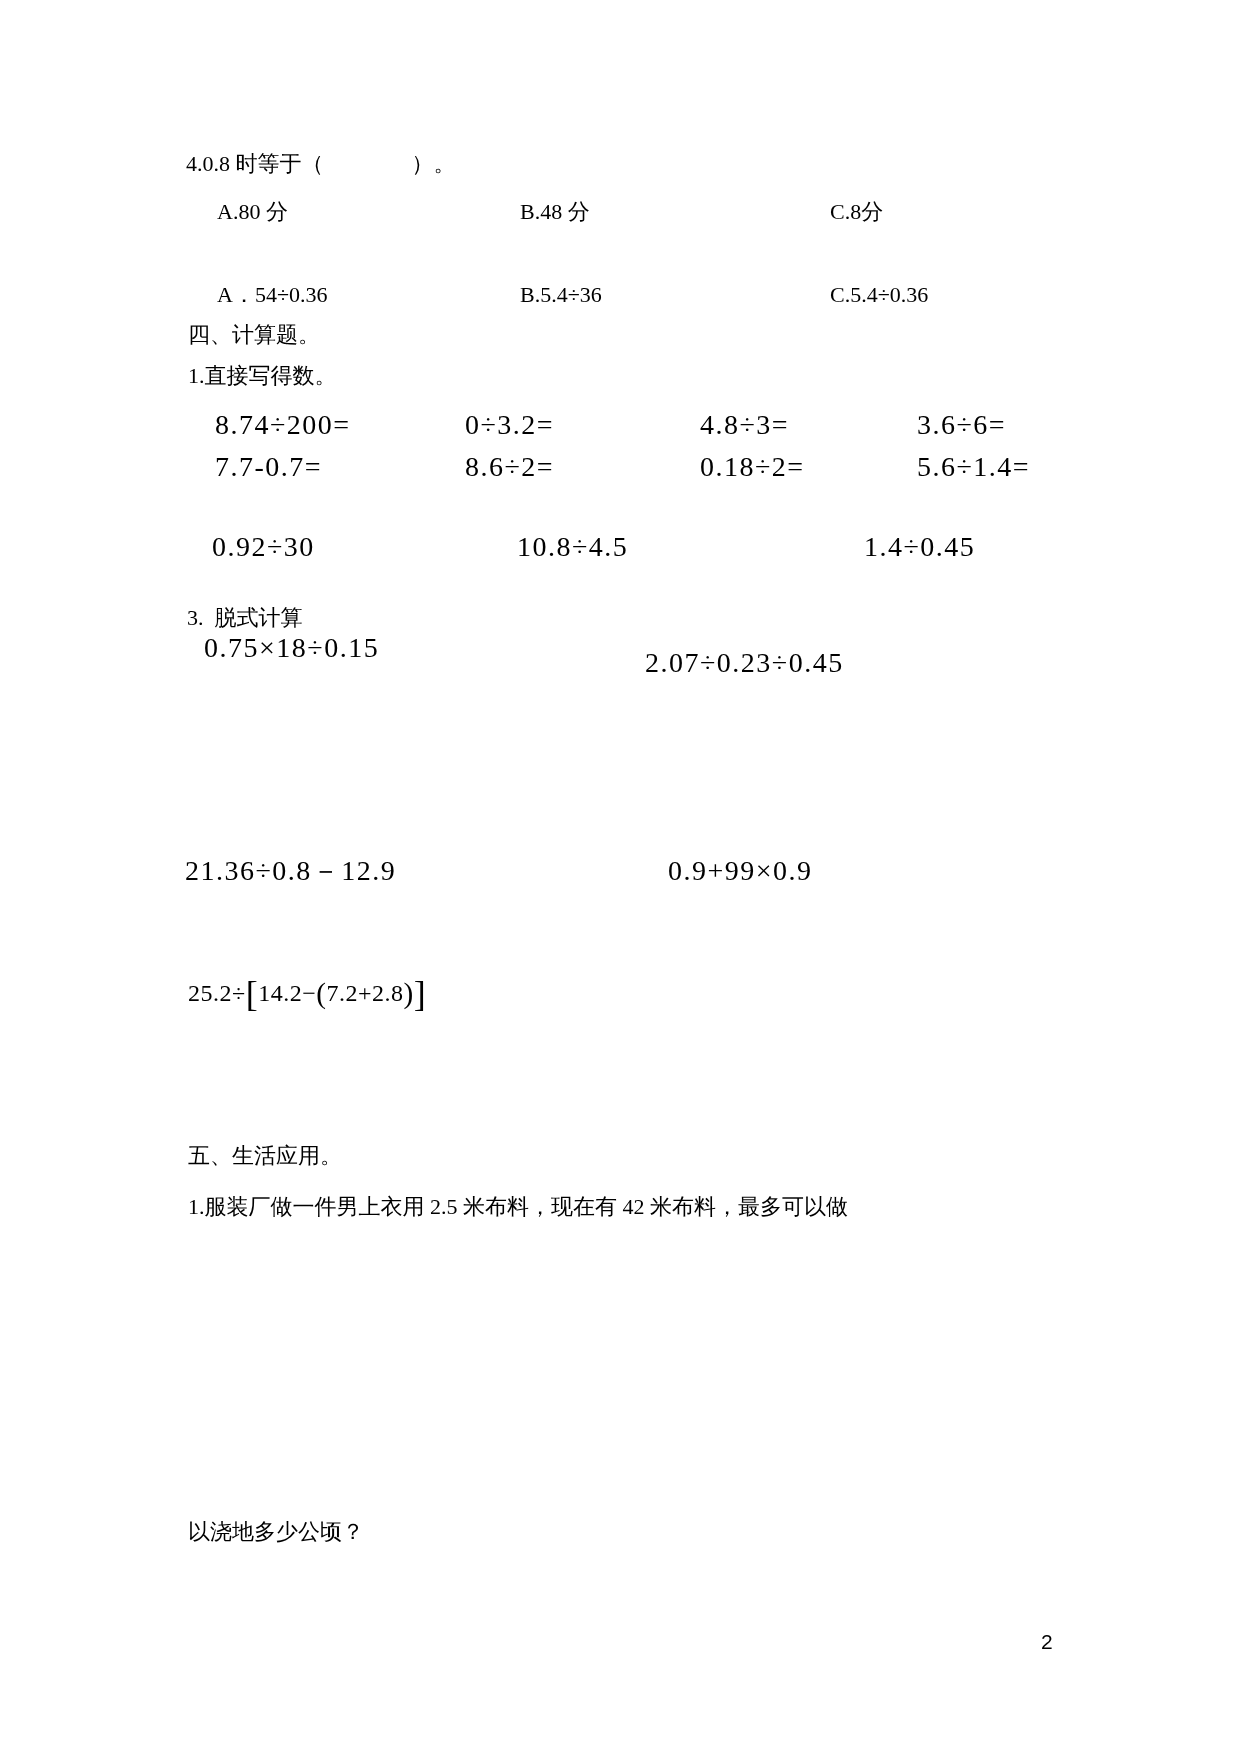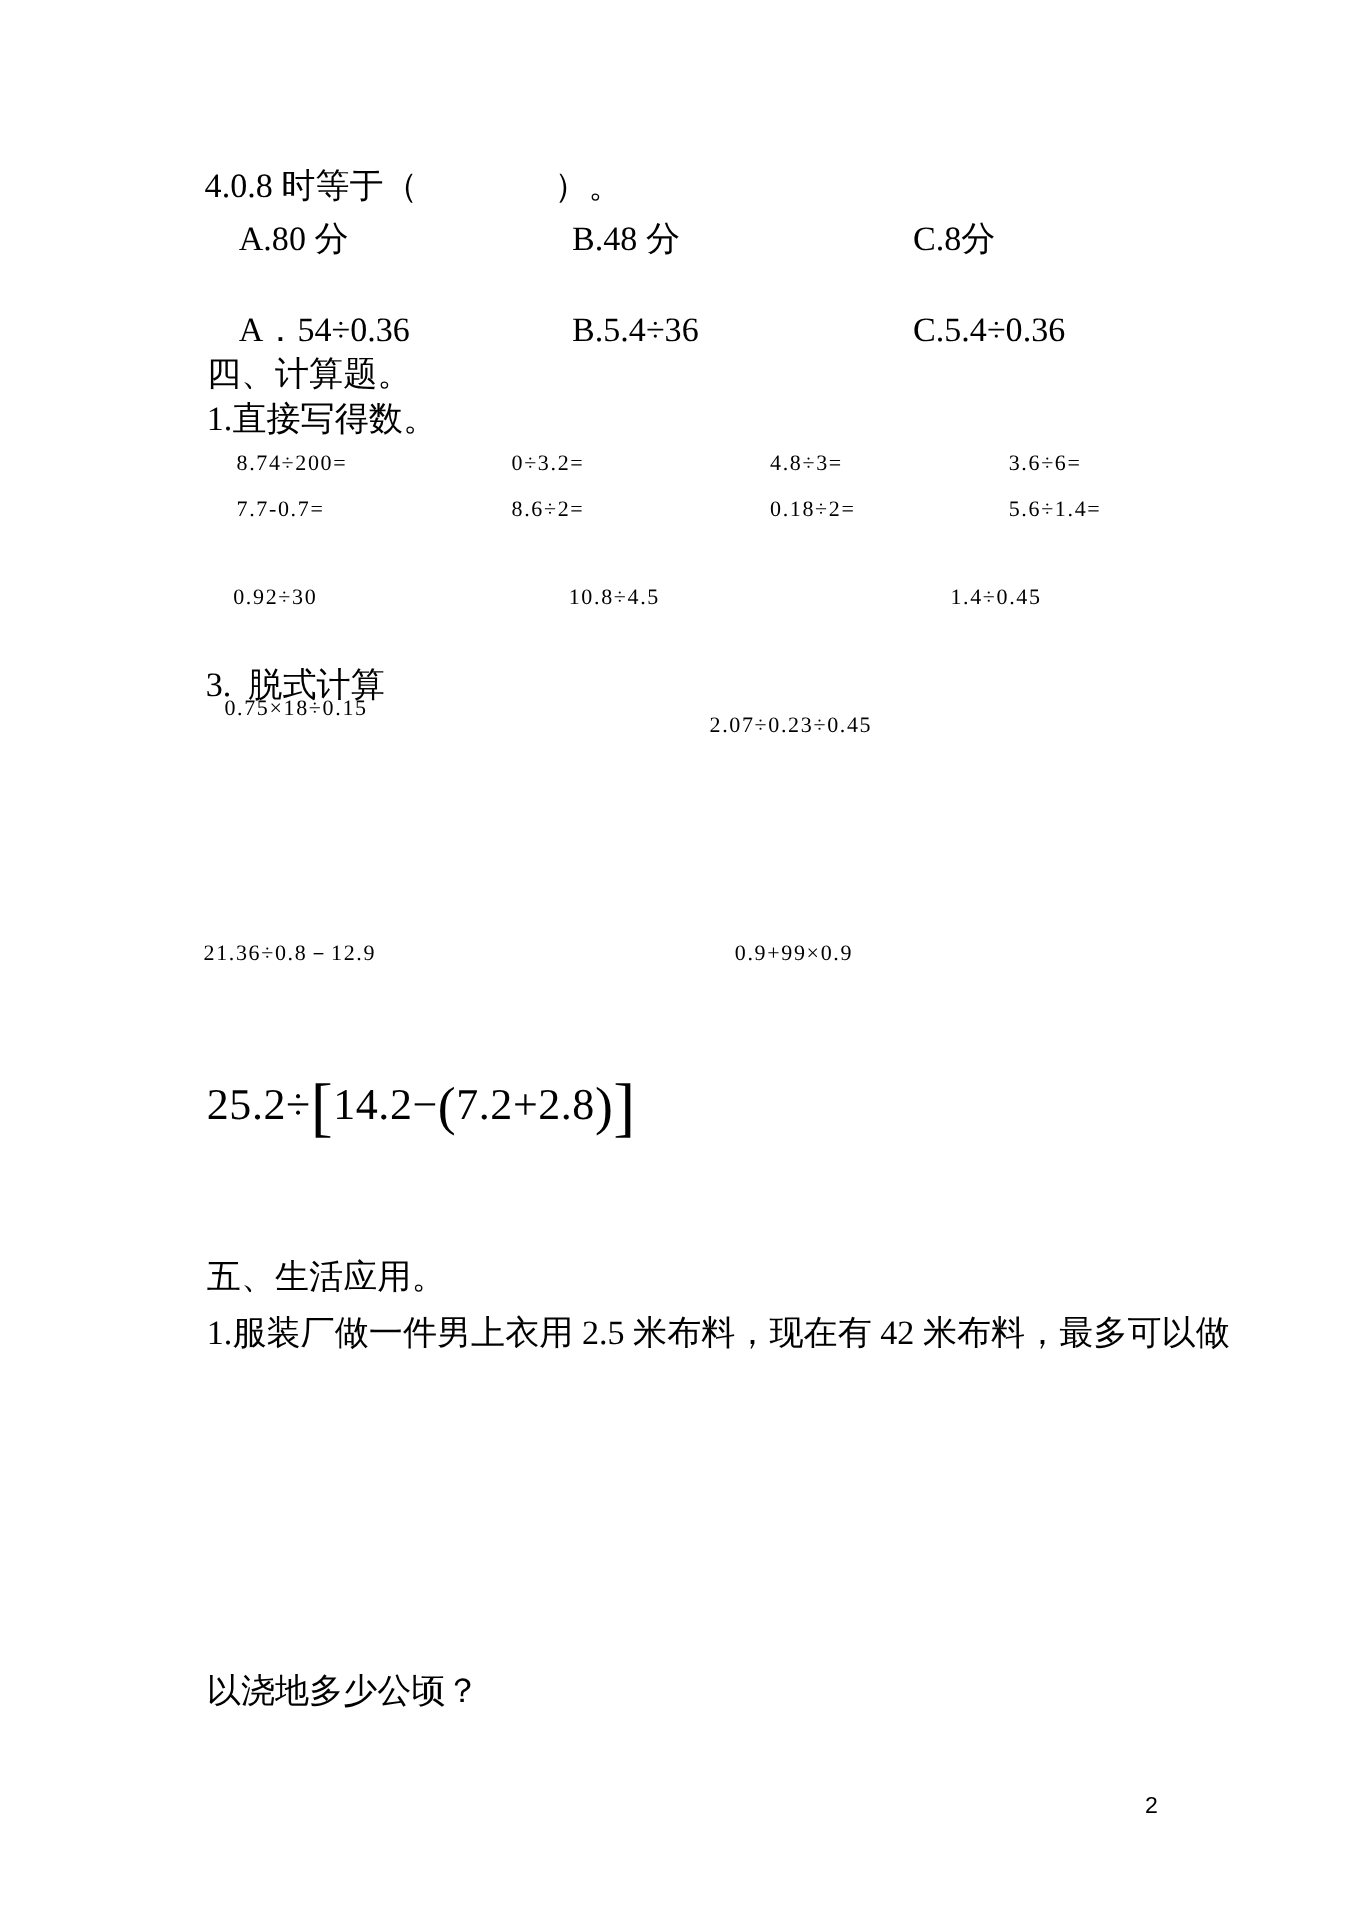--- a/index.html
+++ b/index.html
@@ -3,23 +3,23 @@
 <meta charset="utf-8">
 <style>
   html,body{margin:0;padding:0;background:#ffffff;}
   .page{
     position:relative;
     width:1241px;height:1754px;
     background:#ffffff;color:#000000;
     font-family:"Liberation Serif","DejaVu Serif",serif;
     overflow:hidden;
   }
-  .line{position:absolute;white-space:pre;line-height:1;font-size:31px;color:#000;}
-  .eq{font-size:20px;letter-spacing:1.5px;}
-  .formula{font-size:40px;letter-spacing:0.5px;}
+  .line{position:absolute;white-space:pre;line-height:1;font-size:22px;color:#000;}
+  .eq{font-size:28px;letter-spacing:1.5px;}
+  .formula{font-size:24px;letter-spacing:0.5px;}
   .formula .bk{font-size:1.5em;vertical-align:-0.14em;font-weight:normal;}
   .formula .pk{font-size:1.22em;vertical-align:-0.08em;font-weight:normal;}
   .pagenum{font-family:"Liberation Sans","DejaVu Sans",sans-serif;font-size:21px;}
 </style>
 </head>
 <body>
 
 <div class="page">
 
   <div class="line" style="left:186px;top:153px">4.0.8 时等于（　　　　）。</div>

